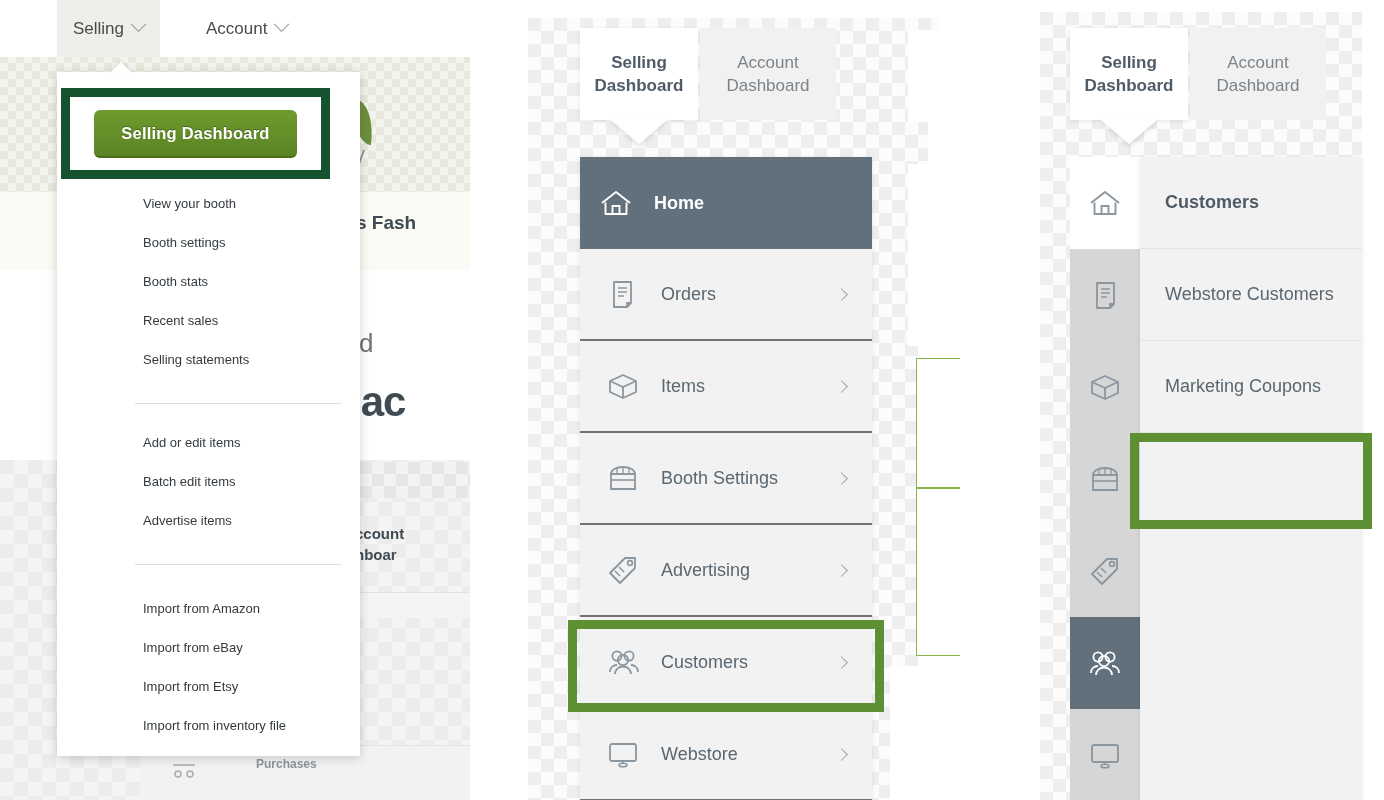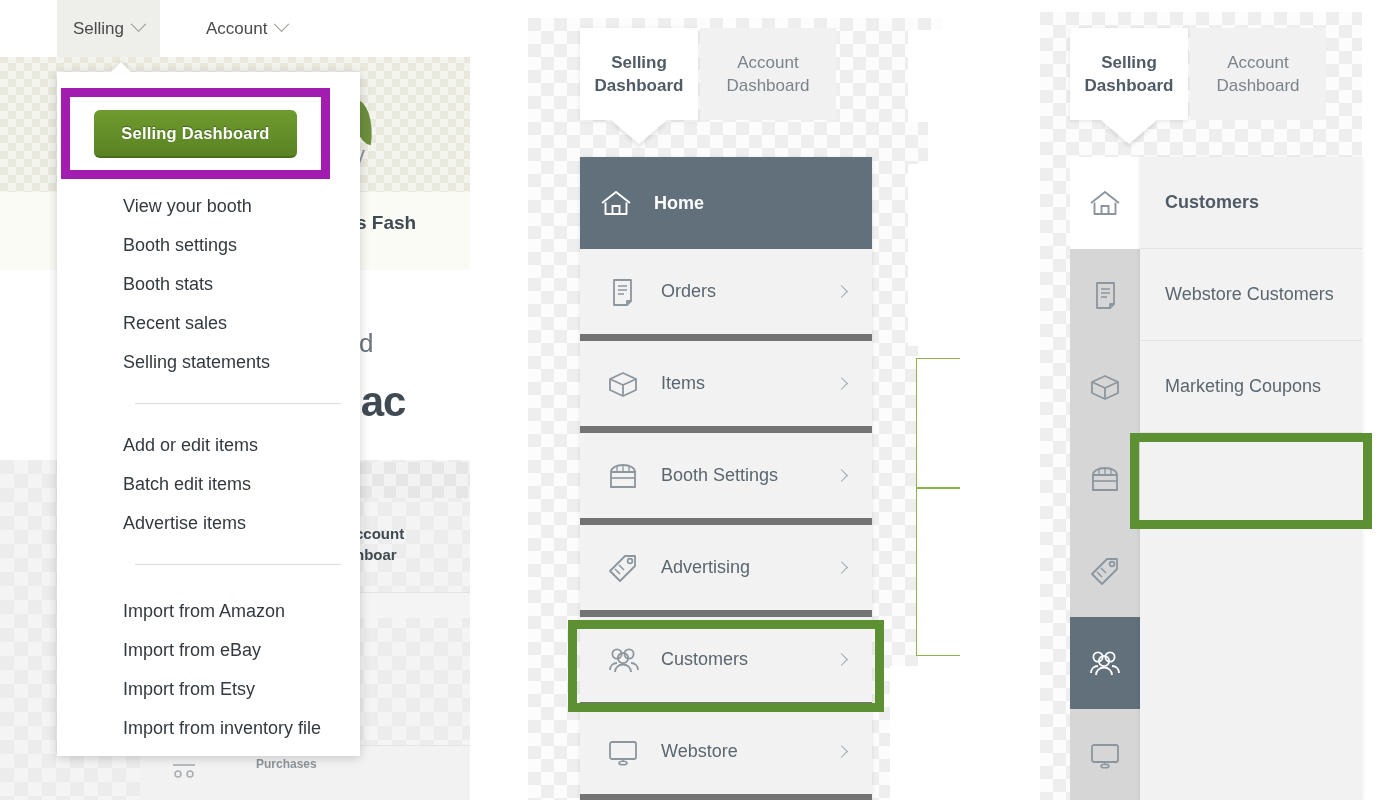--- a/index.html
+++ b/index.html
@@ -85,33 +85,33 @@
     background:#fff; box-shadow: 0 2px 10px rgba(0,0,0,.18);
   }
   #p1-dd-arrow {
     position:absolute; left:110px; top:62px; width:0; height:0;
     border-left:11px solid transparent; border-right:11px solid transparent;
     border-bottom:11px solid #fff; z-index:4;
     filter: drop-shadow(0 -2px 2px rgba(0,0,0,.08));
   }
   #hl-button-box {
     position:absolute; left:61px; top:88px; width:269px; height:91px;
-    border: 9px solid #a21caf; background:#fff; z-index:5;padding-left:16px;
+    border: 9px solid #14532d; background:#fff; z-index:5;padding-left:16px;
   }
   #btn-selling-dashboard {
     position:absolute; left:24px; top:13px; width:203px; height:48px;
     background: linear-gradient(#6f9b2e, #5a8324);
     border-radius:6px; border-bottom:2px solid #4a6d1c;
     color:#fff; font-size:16.5px; font-weight:bold;
     display:flex; align-items:center; justify-content:center;
     text-shadow: 0 -1px 1px rgba(0,0,0,.35);
     letter-spacing:.2px;
   }
   .dd-item {
-    position:absolute; left:66px; font-size:18px; color:#333a3f; white-space:nowrap;
+    position:absolute; left:86px; font-size:13px; color:#333a3f; white-space:nowrap;
   }
   .dd-sep { position:absolute; left:78px; width:206px; height:1px; background:#dcdcdc; }
 
   
   #panel2 { position:absolute; left:510px; top:0; width:450px; height:800px; overflow:hidden; background:#fff; }
   #p2-hatch { position:absolute; left:18px; top:18px; width:414px; height:782px; }
   #p2-whitecut-a { position:absolute; left:398px; top:30px; width:52px; height:92px; background:#fff;}
   #p2-whitecut-b { position:absolute; left:418px; top:122px; width:32px; height:42px; background:#fff;}
   #p2-whitecut-c { position:absolute; left:398px; top:164px; width:52px; height:182px; background:#fff;}
   #p2-whitecut-d { position:absolute; left:408px; top:346px; width:42px; height:320px; background:#fff;}
@@ -131,21 +131,21 @@
     position:absolute; width:0; height:0;
     border-left:28px solid transparent; border-right:28px solid transparent;
     border-top:24px solid #fff;
     filter: drop-shadow(0 3px 2px rgba(0,0,0,.10));
   }
 
   
   #p2-sidebar { position:absolute; left:70px; top:157px; width:292px; height:643px; background:#f2f2f2; box-shadow:0 1px 4px rgba(0,0,0,.10); }
   .side-row {
     position:relative; height:92px; display:flex; align-items:center;
-    border-bottom:7px solid #737373; padding-left:27px; color:#5b6770; font-size:18px;
+    border-bottom:2px solid #737373; padding-left:27px; color:#5b6770; font-size:18px;
   }
   .side-row .ico { width:40px; display:flex; align-items:center; }
   .side-row .lbl { margin-left:14px; }
   .side-row .chev {
     position:absolute; right:26px; width:9px; height:9px;
     border-right:1.8px solid #9aa3aa; border-top:1.8px solid #9aa3aa; transform: rotate(45deg);
   }
   .side-row.active { background:#61707b; color:#fff; font-weight:bold; border-bottom:none;padding-left:20px; }
   #hl-customers-box {
     position:absolute; left:58px; top:620px; width:316px; height:92px;

